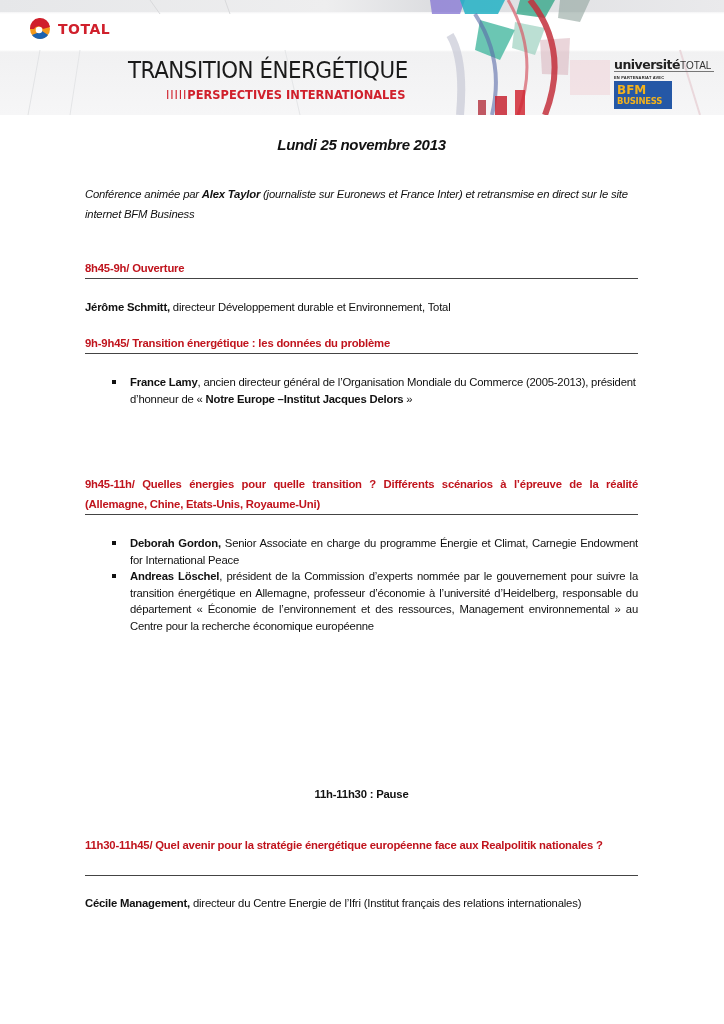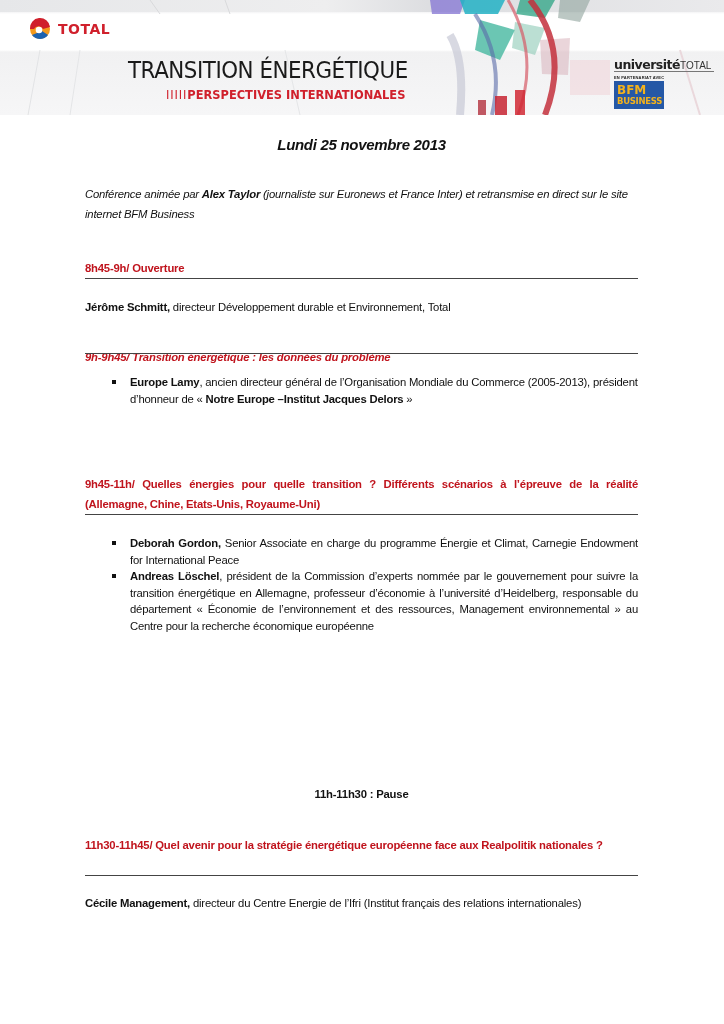--- a/index.html
+++ b/index.html
@@ -20,21 +20,21 @@
                   font-size: 23px; letter-spacing: -0.5px; color: #1a1a1a; font-weight: 400; transform: scaleX(0.93); transform-origin: left; white-space: nowrap; }
     .title-sub { position: absolute; left: 166px; top: 87px; font-family: "DejaVu Sans", sans-serif;
                  font-size: 13px; color: #d0202c; font-weight: 700; white-space: nowrap; transform: scaleX(0.88); transform-origin: left; }
     .title-sub .bars { font-weight: 400; letter-spacing: 1px; }
     .graphic { position: absolute; left: 420px; top: 0; width: 200px; height: 115px; }
     .univ { position: absolute; left: 614px; top: 55px; white-space: nowrap; }
     .univ-name { font-size: 12.5px; font-weight: 700; color: #222; font-family: "DejaVu Sans", sans-serif; letter-spacing: -0.5px; }
     .univ-total { font-size: 10px; font-weight: 400; color: #333; letter-spacing: 0; }
     .univ-line { position: absolute; left: 614px; top: 71px; width: 100px; height: 1px; background: #777; }
     .partner { position: absolute; left: 614px; top: 75px; font-size: 4px; font-weight: 700; color: #222; letter-spacing: 0.2px; }
-    .bfm { position: absolute; left: 614px; top: 81px; width: 50px; height: 28px; background: #2558a6;
+    .bfm { position: absolute; left: 614px; top: 81px; width: 58px; height: 28px; background: #2558a6;
            display: flex; flex-direction: column; justify-content: center; padding-left: 3px; box-sizing: border-box; }
     .bfm-1 { color: #f3b21c; font-weight: 900; font-size: 12px; line-height: 11px; font-family: "DejaVu Sans", sans-serif; }
     .bfm-2 { color: #f3b21c; font-weight: 900; font-size: 8.5px; line-height: 10px; font-family: "DejaVu Sans", sans-serif; letter-spacing: -0.3px; }
 
     
     .doc { position: absolute; left: 85px; top: 0; width: 553px; font-family: "Liberation Sans", sans-serif; }
     .date { position: absolute; left: 0; width: 553px; top: 136px; text-align: center; font-size: 15px;
             font-weight: 700; font-style: italic; color: #111; letter-spacing: -0.3px; }
     .intro { position: absolute; left: 0; top: 184px; width: 553px; font-size: 11.3px; font-style: italic; line-height: 20px; color: #111; letter-spacing: -0.2px; }
     .intro b { font-weight: 700; text-align: center; }
@@ -115,26 +115,26 @@
   <div class="intro">
     <span>Conférence animée par </span><b>Alex Taylor</b><span> (journaliste sur Euronews et France Inter) et retransmise en direct sur le site internet BFM Business</span>
   </div>
 
   <div class="section-h" style="top:258px;">8h45-9h/ Ouverture</div>
   <div class="rule" style="top:278px;"></div>
   <div class="para" style="top:297px;">
     <b>Jérôme Schmitt,</b><span> directeur Développement durable et Environnement, Total</span>
   </div>
 
-  <div class="section-h" style="top:347px;font-style:italic;">9h-9h45/ Transition énergétique : les données du problème</div>
+  <div class="section-h" style="top:333px;">9h-9h45/ Transition énergétique : les données du problème</div>
   <div class="rule" style="top:353px;"></div>
   <ul class="blist" style="top:374px;">
     <li style="text-align:left;">
       <span class="bullet"></span>
-      <b>Europe Lamy</b><span>, ancien directeur général de l’Organisation Mondiale du Commerce (2005-2013), président d’honneur de « </span><b>Notre Europe –Institut Jacques Delors</b><span> »</span>
+      <b>France Lamy</b><span>, ancien directeur général de l’Organisation Mondiale du Commerce (2005-2013), président d’honneur de « </span><b>Notre Europe –Institut Jacques Delors</b><span> »</span>
     </li>
   </ul>
 
   <div class="section-h" style="top:474px; text-align:justify; text-align-last:left;">9h45-11h/ Quelles énergies pour quelle transition ? Différents scénarios à l’épreuve de la réalité (Allemagne, Chine, Etats-Unis, Royaume-Uni)</div>
   <div class="rule" style="top:514px;"></div>
   <ul class="blist" style="top:535px;">
     <li>
       <span class="bullet"></span>
       <b>Deborah Gordon,</b><span> Senior Associate en charge du programme Énergie et Climat, Carnegie Endowment for International Peace</span>
     </li>

